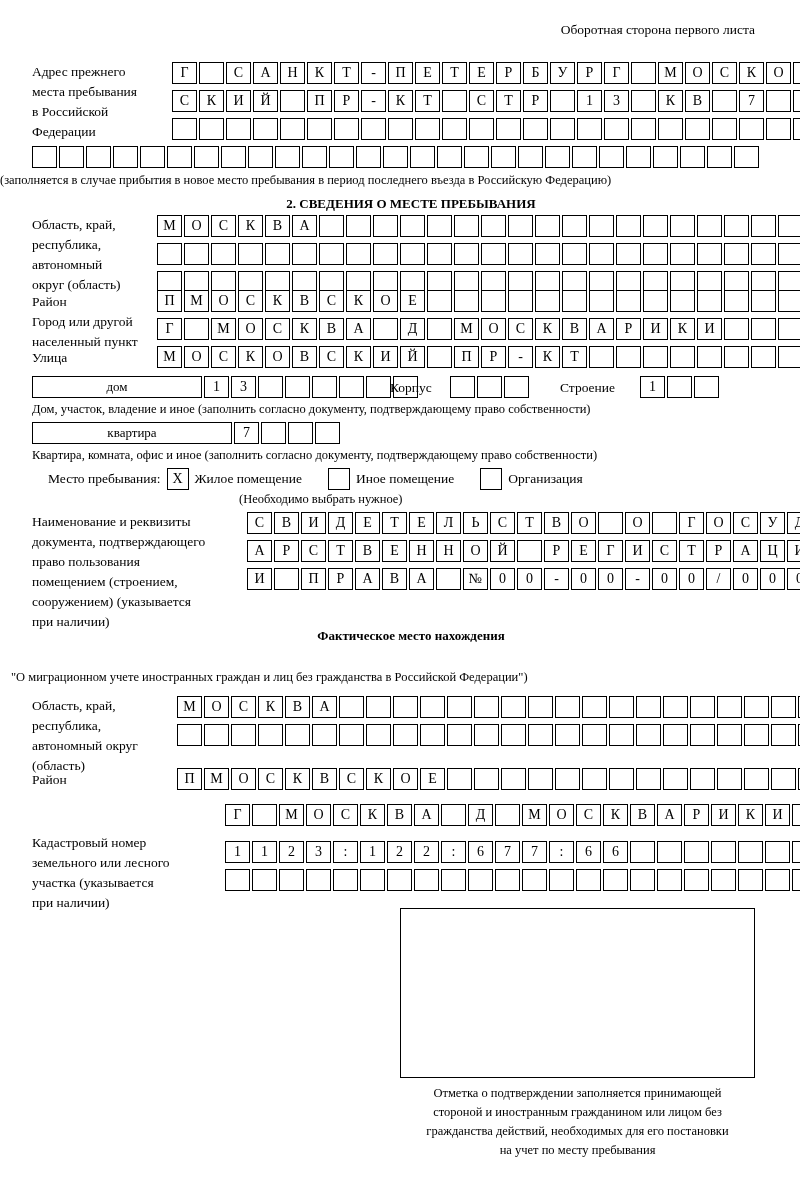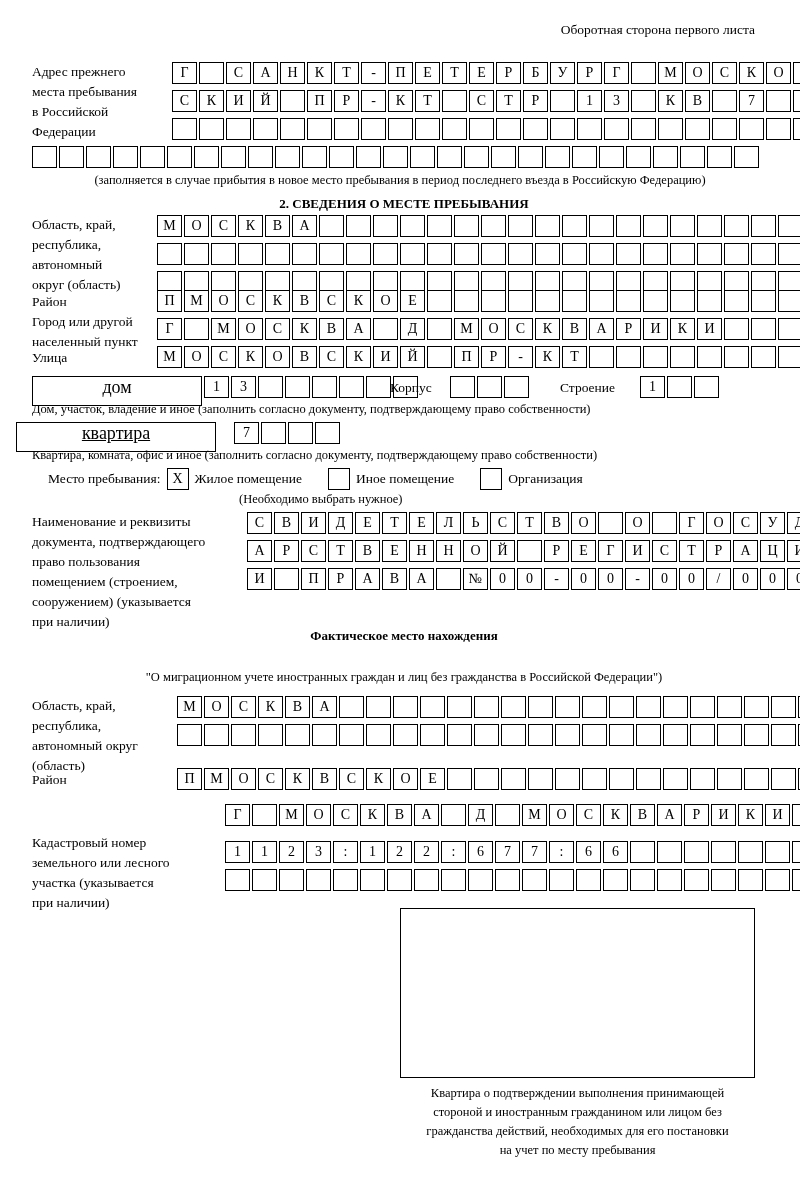--- a/index.html
+++ b/index.html
@@ -13,21 +13,21 @@
     font-family: "Liberation Serif", serif;
     color: #000000;
     position: relative;
     overflow: hidden;
   }
   .page {
     position: relative;
     width: 800px;
     height: 1180px;
     box-sizing: border-box;
-    padding: 4px;
+    padding: 11px;
   }
   .hdr-right {
     position: absolute;
     top: 22px;
     right: 45px;
     font-size: 13.5px;
     white-space: nowrap;
   }
   .lbl {
     position: absolute;
@@ -49,36 +49,36 @@
     font-size: 14px;
     line-height: 20px;
     text-align: center;
     font-family: "Liberation Serif", serif;
     background: #fff;
   }
   .wide-label-box {
     position: absolute;
     border: 1px solid #000;
     box-sizing: border-box;
-    height: 30px;
-    font-size: 18px;
+    height: 22px;
+    font-size: 13px;
     line-height: 20px;
     text-align: center;
   }
   .sect-title {
     position: absolute;
     width: 100%;
     text-align: center;
     font-size: 13px;
     font-weight: bold;
   }
   .note {
     position: absolute;
     font-size: 12.5px;
-    text-align: center;
+    text-align: left;
     width: 100%;
   }
   .smallnote {
     position: absolute;
     font-size: 12.5px;
   }
   .bigbox {
     position: absolute;
     border: 1px solid #000;
     box-sizing: border-box;
@@ -419,21 +419,21 @@
       <div class="cell"></div>
     </div>
   <div class="lbl" style="left:560px; top:378px;">Строение</div>
   <div class="boxrow" id="s2-stroenie" style="left:640px; top:376px;">
       <div class="cell">1</div>
       <div class="cell"></div>
       <div class="cell"></div>
     </div>
   <div class="smallnote" style="left:32px; top:402px;">Дом, участок, владение и иное (заполнить согласно документу, подтверждающему право собственности)</div>
 
-  <div class="wide-label-box" style="left:16px; top:422px; width:200px;text-decoration:underline;">квартира</div>
+  <div class="wide-label-box" style="left:32px; top:422px; width:200px;">квартира</div>
   <div class="boxrow" id="s2-flat" style="left:234px; top:422px;">
       <div class="cell">7</div>
       <div class="cell"></div>
       <div class="cell"></div>
       <div class="cell"></div>
     </div>
   <div class="smallnote" style="left:32px; top:448px;">Квартира, комната, офис и иное (заполнить согласно документу, подтверждающему право собственности)</div>
 
   <div class="inline-row" style="left:48px; top:468px;">
     <span>Место пребывания:</span>
@@ -685,19 +685,19 @@
       <div class="cell"></div>
       <div class="cell"></div>
       <div class="cell"></div>
       <div class="cell"></div>
       <div class="cell"></div>
       <div class="cell"></div>
     </div>
 
   <div class="bigbox" style="left:400px; top:908px; width:355px; height:170px;"></div>
   <div class="footnote" style="left:380px; top:1084px; width:395px;">
-    <div>Квартира о подтверждении выполнения принимающей</div>
+    <div>Отметка о подтверждении заполняется принимающей</div>
     <div>стороной и иностранным гражданином или лицом без</div>
     <div>гражданства действий, необходимых для его постановки</div>
     <div>на учет по месту пребывания</div>
   </div>
 
 </div>
 
 </body></html>

